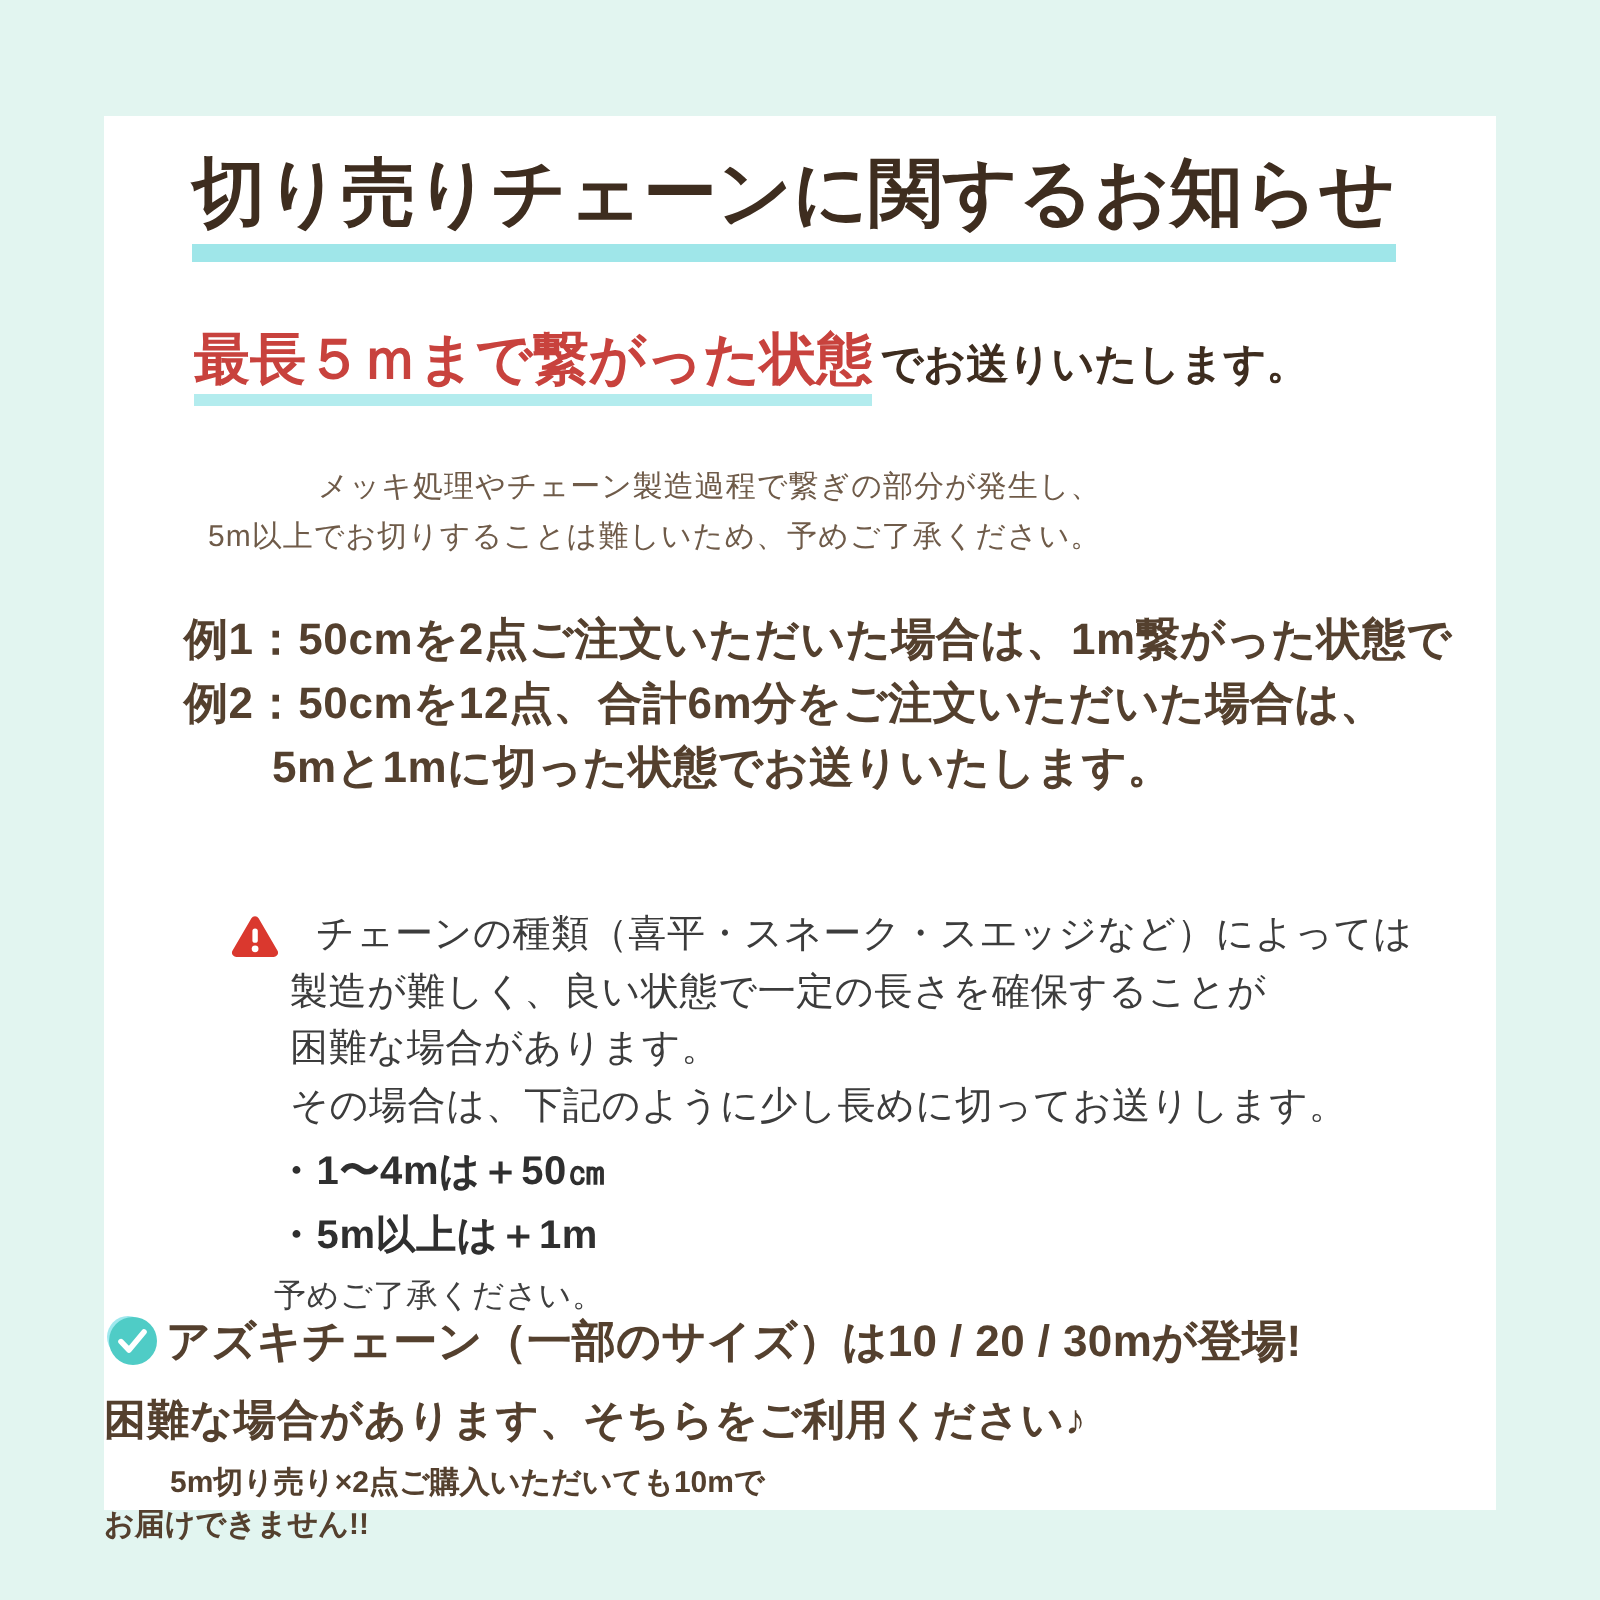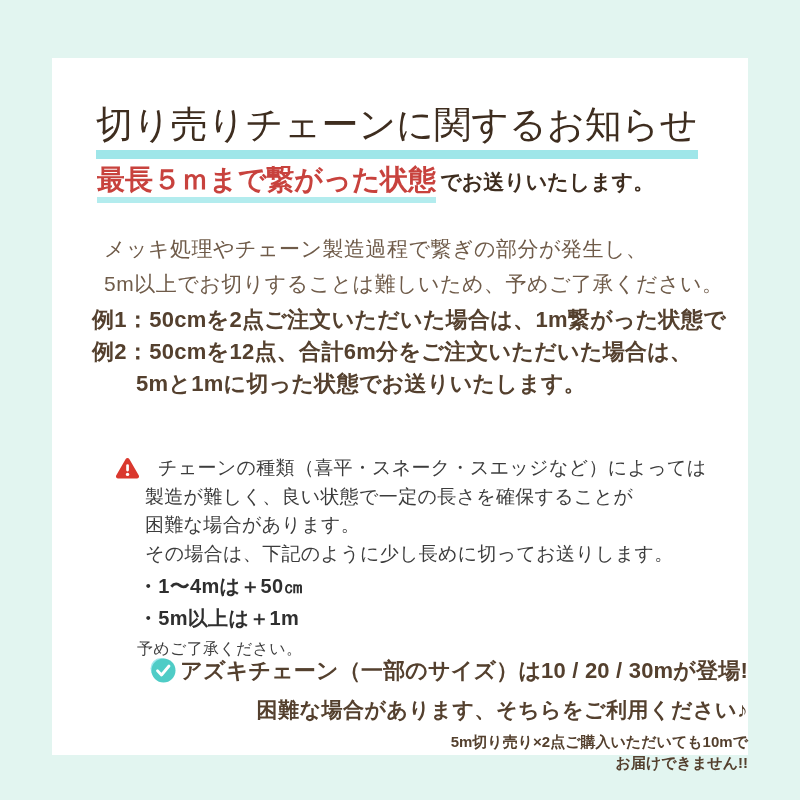--- a/index.html
+++ b/index.html
@@ -23,22 +23,22 @@
     overflow:hidden;
   }
   .card{
     position:absolute;
     left:52px; top:58px;
     width:696px; height:697px;
     background:var(--card);
   }
   
   .title{
-    position:absolute; left:44px; top:46px;
-    font-size:37px; font-weight:400; color:var(--title-brown);
+    position:absolute; left:44px; top:18px;
+    font-size:37px; font-weight:700; color:var(--title-brown);
     letter-spacing:0px; line-height:1.15;
     display:inline-block;
     border-bottom:9px solid var(--cyan);
     padding-bottom:3px;
     white-space:nowrap;
   }
   
   .lead{
     position:absolute; left:45px; top:103px;
     white-space:nowrap;
@@ -49,22 +49,22 @@
     padding-bottom:2px;
     text-align:center;
   }
   .lead-rest{
     font-size:21px; font-weight:800; color:var(--title-brown);
     margin-left:4px;
   }
   
   .intro{
     position:absolute; left:52px; top:173px;
-    font-size:21px; color:var(--body-brown);
-    line-height:1.68; letter-spacing:0.5px;
+    font-size:15px; color:var(--body-brown);
+    line-height:1.68; letter-spacing:0.5px;text-align:right;
   }
   
   .examples{
     position:absolute; left:40px; top:246px;
     font-size:22px; font-weight:800; color:var(--bold-brown);
     line-height:1.45; letter-spacing:0.3px;
   }
   .examples .indent{padding-left:44px;}
   
   .warning{
@@ -79,21 +79,21 @@
   .wbullet{
     padding-left:23px; font-weight:800; font-size:20px;
     color:#2f2f2f; margin-top:4px; line-height:1.42;
   }
   .wfoot{
     padding-left:22px; font-size:16px; margin-top:4px; color:#3f3f3f;
   }
   
   .promo{
     position:absolute; left:0; top:598px; width:100%;
-    text-align:right; color:var(--bold-brown);
+    text-align:left; color:var(--bold-brown);
   }
   .pline1{
     font-size:22px; font-weight:800; letter-spacing:0.2px;
     white-space:nowrap;
   }
   .cicon{display:inline-block; width:28px; height:28px; vertical-align:-6px; margin-right:3px;}
   .cicon svg{display:block; width:28px; height:28px;}
   .pline2{
     font-size:21px; font-weight:800; margin-top:10px; letter-spacing:0.5px;
     white-space:nowrap;

